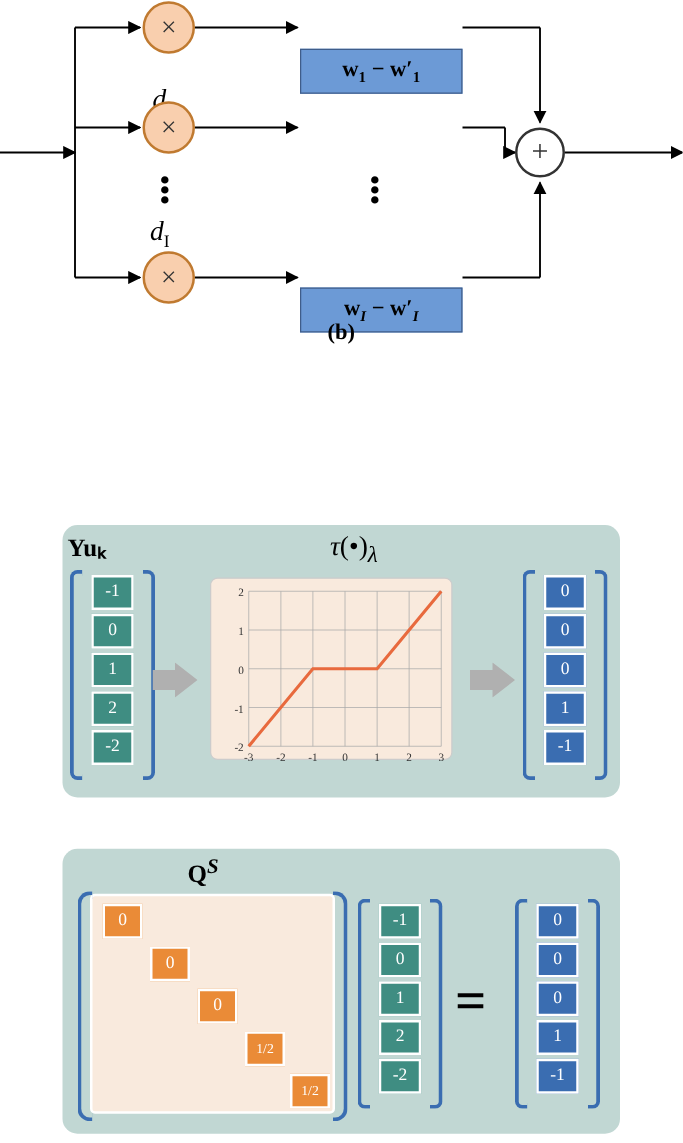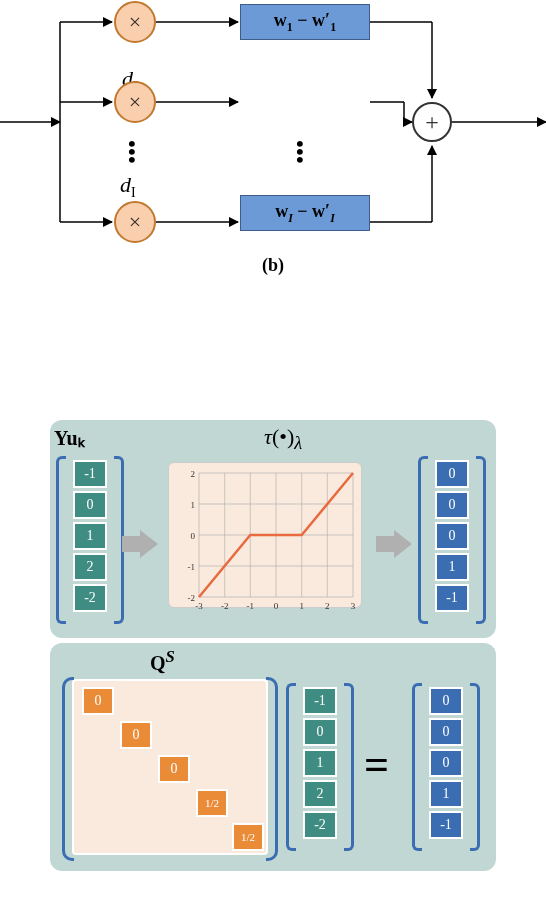--- a/index.html
+++ b/index.html
@@ -5,37 +5,37 @@
 * { box-sizing: border-box; margin: 0; padding: 0; }
 html, body { width: 546px; height: 914px; font-family: "Times New Roman", serif; background: #fff; }
 .container { width: 546px; height: 914px; position: relative; }
 
 
 .diag-b { position: absolute; left: 0; top: 0; width: 546px; height: 300px; }
 
 .mult-circle { position: absolute; width: 42px; height: 42px; border: 2px solid #c07a30; border-radius: 50%; background: #f9cfae; display: flex; align-items: center; justify-content: center; }
 .mult-x { font-size: 22px; color: #333; }
 
-.wbox { position: absolute; width: 130px; height: 36px; background: #6c9ad6; border: 1.5px solid #3f5d8a; display: flex; align-items: center; justify-content: center; font-weight: bold; font-size: 18px; color: #000; }
+.wbox { position: absolute; width: 130px; height: 36px; background: #6c9ad6; border: 1.5px solid #3f5d8a; display: flex; align-items: center; justify-content: center; font-weight: bold; font-size: 18px; color: #000; margin-top: 35px; }
 .wbox sub { font-size: 12px; }
 
 .plus-circle { position: absolute; width: 40px; height: 40px; border: 2px solid #333; border-radius: 50%; background: #fff; display: flex; align-items: center; justify-content: center; font-size: 24px; color: #333; }
 
 .dlabel { position: absolute; font-size: 22px; font-style: italic; }
 .dlabel sub { font-size: 14px; font-style: normal; }
 
 .vdots { position: absolute; font-size: 22px; font-weight: bold; line-height: 8px; }
 .vdots span { display: block; }
 
 .caption-b { position: absolute; left: 0; width: 546px; text-align: center; font-weight: bold; font-size: 18px; }
 
 
 .panel { position: absolute; left: 50px; width: 446px; background: #c1d7d3; border-radius: 12px; padding-left: 12px; }
 .panel1 { top: 420px; height: 218px; }
-.panel2 { top: 643px; height: 228px; text-align: center; }
+.panel2 { top: 679px; height: 228px; text-align: center; }
 
 .vec { position: absolute; display: flex; flex-direction: column; gap: 3px; }
 .cell { width: 34px; height: 28px; border: 2px solid #fff; display: flex; align-items: center; justify-content: center; font-size: 14px; color: #fff; }
 .cell-teal { background: #3f8d82; }
 .cell-blue { background: #3a6db1; }
 .bracket-wrap { position: absolute; width: 52px; height: 160px; }
 .bracket-left { position: absolute; left: -8px; top: -4px; height: 168px; width: 10px; border-left: 3px solid #3a6db1; border-top: 3px solid #3a6db1; border-bottom: 3px solid #3a6db1; border-top-left-radius: 6px; border-bottom-left-radius: 6px; }
 .bracket-right { position: absolute; right: -8px; top: -4px; height: 168px; width: 10px; border-right: 3px solid #3a6db1; border-top: 3px solid #3a6db1; border-bottom: 3px solid #3a6db1; border-top-right-radius: 6px; border-bottom-right-radius: 6px; }
 
 .ylabel { position: absolute; font-size: 20px; font-weight: bold; }

